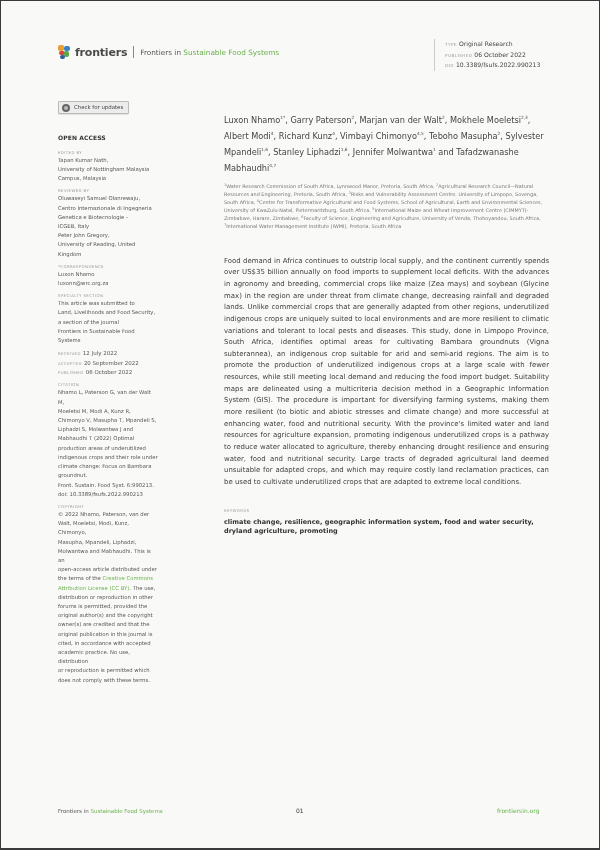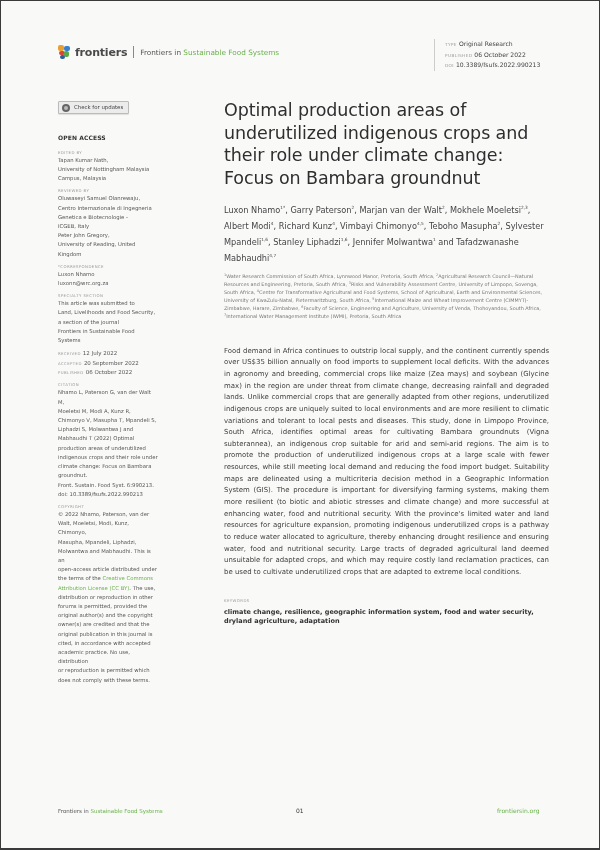--- a/index.html
+++ b/index.html
@@ -167,24 +167,23 @@
           <div>original publication in this journal is</div>
           <div>cited, in accordance with accepted</div>
           <div>academic practice. No use, distribution</div>
           <div>or reproduction is permitted which</div>
           <div>does not comply with these terms.</div>
         </div>
     </div>
   </div>
 
   <div class="main">
-    <h1 class="title">Optimal production areas of underutilized indigenous crops and their role under climate change: Focus on Bambara groundnut</h1>
     <div class="authors" id="authors"><span>Luxon Nhamo<sup>1*</sup></span>, <span>Garry Paterson<sup>2</sup></span>, <span>Marjan van der Walt<sup>2</sup></span>, <span>Mokhele Moeletsi<sup>2,3</sup></span>, <span>Albert Modi<sup>4</sup></span>, <span>Richard Kunz<sup>4</sup></span>, <span>Vimbayi Chimonyo<sup>4,5</sup></span>, <span>Teboho Masupha<sup>2</sup></span>, <span>Sylvester Mpandeli<sup>1,6</sup></span>, <span>Stanley Liphadzi<sup>1,6</sup></span>, <span>Jennifer Molwantwa<sup>1</sup></span> and <span>Tafadzwanashe Mabhaudhi<sup>4,7</sup></span></div>
     <div class="affils" id="affils"><sup>1</sup><span>Water Research Commission of South Africa, Lynnwood Manor, Pretoria, South Africa, </span><sup>2</sup><span>Agricultural Research Council—Natural Resources and Engineering, Pretoria, South Africa, </span><sup>3</sup><span>Risks and Vulnerability Assessment Centre, University of Limpopo, Sovenga, South Africa, </span><sup>4</sup><span>Centre for Transformative Agricultural and Food Systems, School of Agricultural, Earth and Environmental Sciences, University of KwaZulu-Natal, Pietermaritzburg, South Africa, </span><sup>5</sup><span>International Maize and Wheat Improvement Centre (CIMMYT)-Zimbabwe, Harare, Zimbabwe, </span><sup>6</sup><span>Faculty of Science, Engineering and Agriculture, University of Venda, Thohoyandou, South Africa, </span><sup>7</sup><span>International Water Management Institute (IWMI), Pretoria, South Africa</span></div>
     <div class="abstract" id="abstract"><span>Food demand in Africa continues to outstrip local supply, and the continent currently spends over US$35 billion annually on food imports to supplement local deficits. With the advances in agronomy and breeding, commercial crops like maize (</span><span class="italic">Zea mays</span><span>) and soybean (</span><span class="italic">Glycine max</span><span>) in the region are under threat from climate change, decreasing rainfall and degraded lands. Unlike commercial crops that are generally adapted from other regions, underutilized indigenous crops are uniquely suited to local environments and are more resilient to climatic variations and tolerant to local pests and diseases. This study, done in Limpopo Province, South Africa, identifies optimal areas for cultivating Bambara groundnuts (</span><span class="italic">Vigna subterannea</span><span>), an indigenous crop suitable for arid and semi-arid regions. The aim is to promote the production of underutilized indigenous crops at a large scale with fewer resources, while still meeting local demand and reducing the food import budget. Suitability maps are delineated using a multicriteria decision method in a Geographic Information System (GIS). The procedure is important for diversifying farming systems, making them more resilient (to biotic and abiotic stresses and climate change) and more successful at enhancing water, food and nutritional security. With the province's limited water and land resources for agriculture expansion, promoting indigenous underutilized crops is a pathway to reduce water allocated to agriculture, thereby enhancing drought resilience and ensuring water, food and nutritional security. Large tracts of degraded agricultural land deemed unsuitable for adapted crops, and which may require costly land reclamation practices, can be used to cultivate underutilized crops that are adapted to extreme local conditions.</span></div>
     <div class="kw-label">KEYWORDS</div>
-    <div class="keywords">climate change, resilience, geographic information system, food and water security, dryland agriculture, adaptation</div>
+    <div class="keywords">climate change, resilience, geographic information system, food and water security, dryland agriculture, promoting</div>
   </div>
 
   <div class="footer-left"><span>Frontiers in </span><span class="link-green">Sustainable Food Systems</span></div>
   <div class="footer-page">01</div>
   <div class="footer-right">frontiersin.org</div>
 </div>
 
 </body></html>

